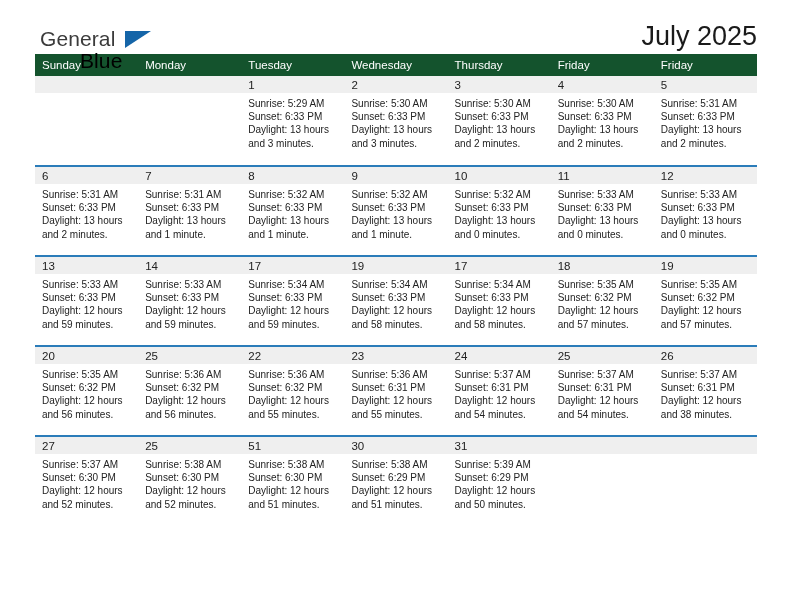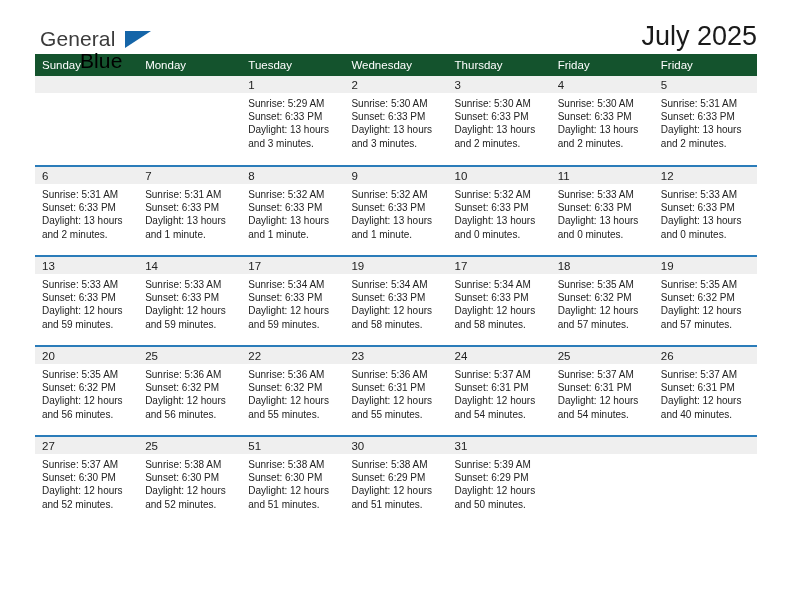--- a/index.html
+++ b/index.html
@@ -394,21 +394,21 @@
               <div class="daylight">Daylight: 12 hours</div>
               <div class="daylight">and 54 minutes.</div>
             </div>
           </td>
           <td>
             <div class="daynum">26</div>
             <div class="cellbody">
               <div>Sunrise: 5:37 AM</div>
               <div>Sunset: 6:31 PM</div>
               <div class="daylight">Daylight: 12 hours</div>
-              <div class="daylight">and 40 minutes.</div>
+              <div class="daylight">and 38 minutes.</div>
             </div>
           </td>
         </tr>
         <tr>
           <td>
             <div class="daynum">27</div>
             <div class="cellbody">
               <div>Sunrise: 5:37 AM</div>
               <div>Sunset: 6:30 PM</div>
               <div class="daylight">Daylight: 12 hours</div>

